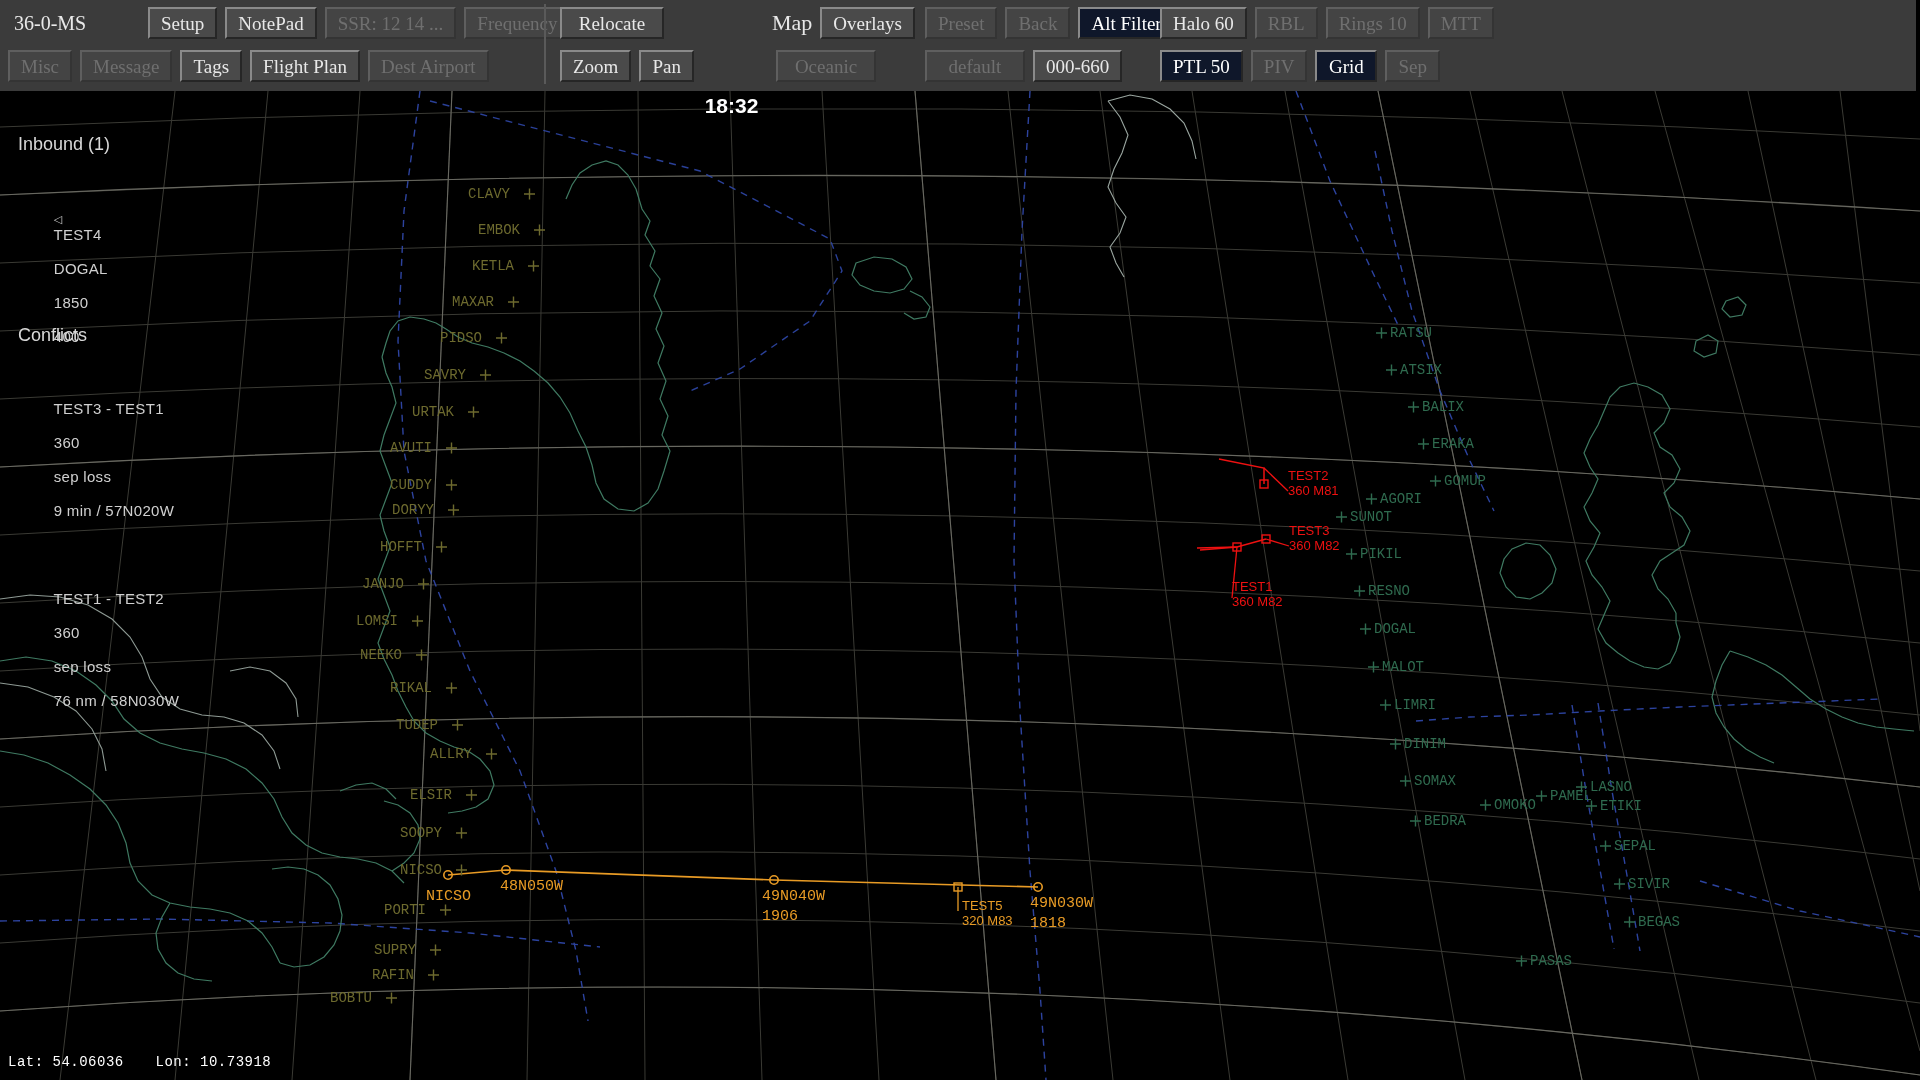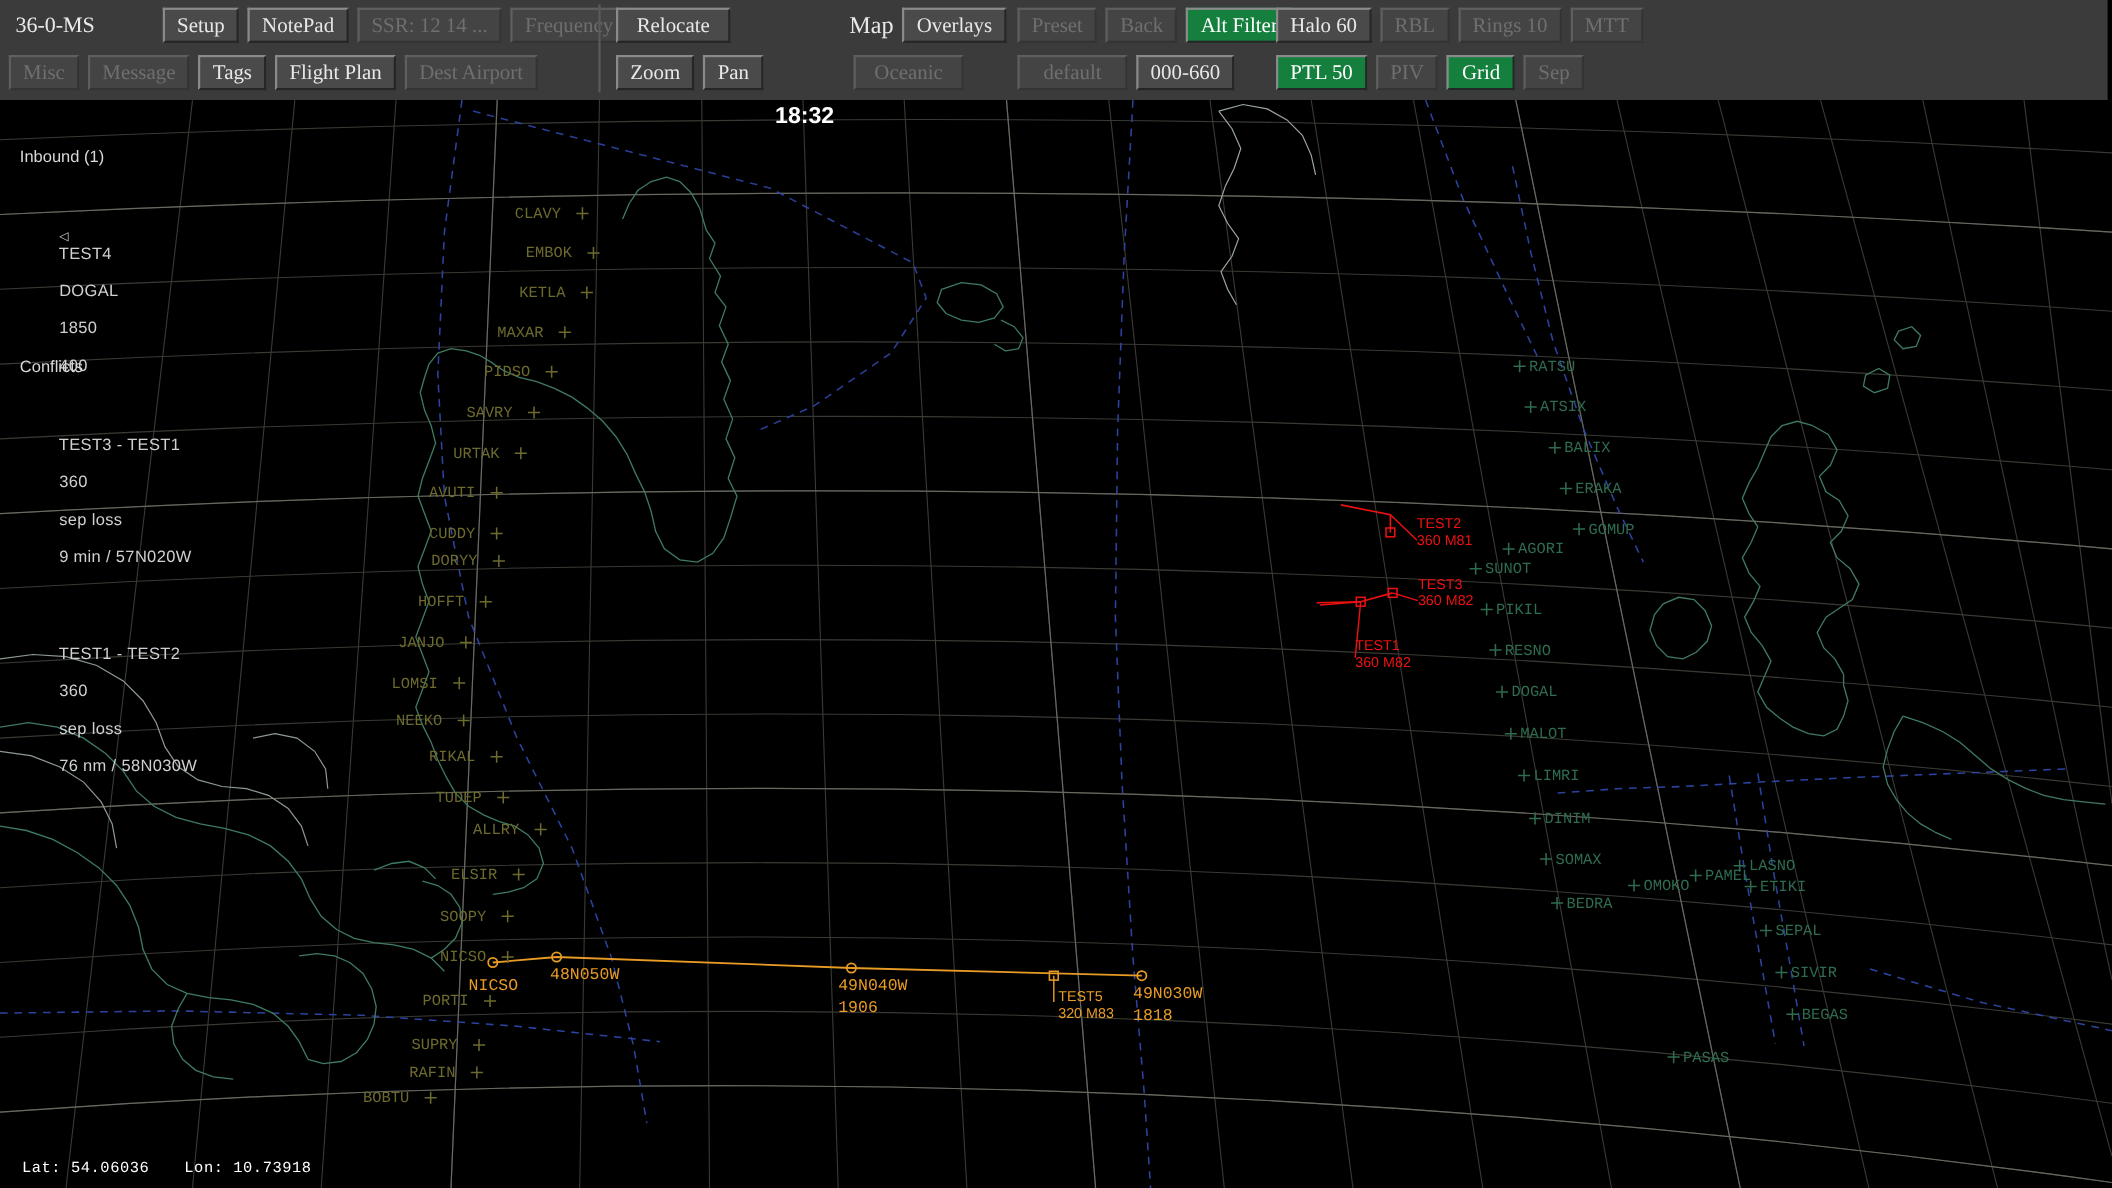--- a/index.html
+++ b/index.html
@@ -64,21 +64,21 @@
   }
   .btn.disabled {
     color: #6f6f6f;
     background: #444444;
     border-top-color: #5f5f5f;
     border-left-color: #5f5f5f;
     border-right-color: #343434;
     border-bottom-color: #343434;
   }
   .btn.active {
-    background: #15803d;
+    background: #0f172a;
     color: #ffffff;
     border-top-color: #8a8a8a;
     border-left-color: #8a8a8a;
     border-right-color: #262626;
     border-bottom-color: #262626;
   }
   .btn.wide { min-width: 104px; }
   .btn.w-oceanic { width: 100px; }
   .btn.w-default { width: 100px; }
 
@@ -119,21 +119,21 @@
   .panel {
     position: absolute;
     color: #d8d8d8;
     font-family: "Liberation Sans", sans-serif;
     font-size: 15px;
     white-space: pre;
     user-select: none;
   }
   #inbound-panel { left: 18px; top: 9px; }
   #conflicts-panel { left: 18px; top: 200px; }
-  .panel-title { color: #d8d8d8; font-size: 15px; }
+  .panel-title { color: #d8d8d8; font-size: 18px; }
   .panel-row { color: #d0d0d0; font-size: 15px; margin-top: 3px; }
   .mono-row {
     font-family: "Liberation Sans", sans-serif;
     letter-spacing: 0.3px;
   }
 
   #clock {
     position: absolute;
     left: 0; top: 0;
     width: 1787px;
@@ -147,21 +147,20 @@
   #clock .clock-inner { position: relative; left: -162px; top: 3px; }
 
   #statusbar {
     position: absolute;
     left: 8px; bottom: 10px;
     color: #ffffff;
     font-family: "Liberation Mono", monospace;
     font-size: 14px;
     letter-spacing: 0.5px;
     user-select: none;
-    margin-left: 12px;
   }
 
   
   .wp-text-w { font-family: "Liberation Mono", monospace; font-size: 14px; }
   .ac-text { font-family: "Liberation Sans", sans-serif; font-size: 13px; }
   .rt-text { font-family: "Liberation Mono", monospace; font-size: 15px; }
 </style>
 </head>
 <body>
 

